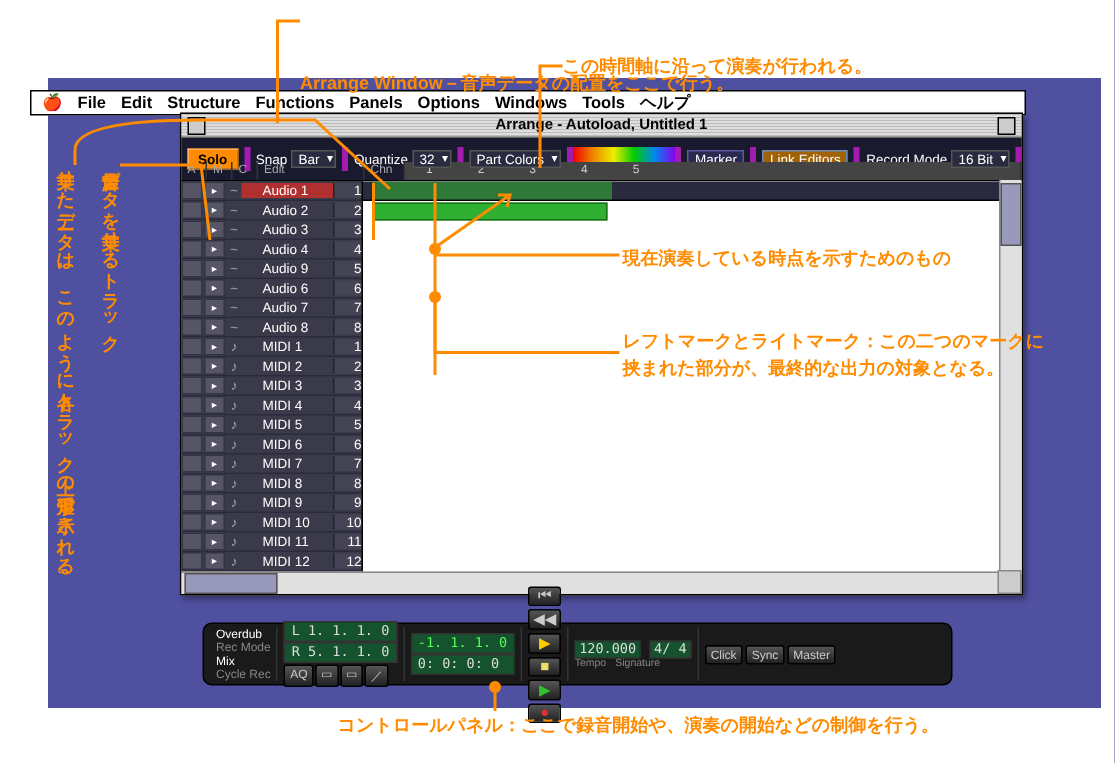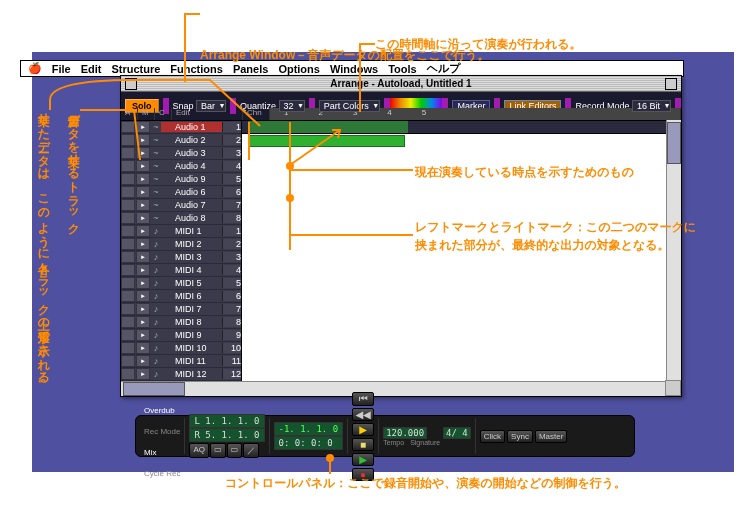--- a/index.html
+++ b/index.html
@@ -4,21 +4,21 @@
 <style>
   body { margin:0; font-family:"Helvetica","Arial",sans-serif; font-size:10px; background:#fff; width:743px; height:520px; position:relative; overflow:hidden;}
   .desktop { position:absolute; left:32px; top:52px; width:702px; height:420px; background:#5050a0; }
   .menubar { position:absolute; left:20px; top:60px; height:15px; background:#fff; border:1px solid #000; display:flex; align-items:center; font-size:11px; font-weight:bold; padding:0 2px;}
   .menubar span { margin:0 5px; cursor:default;}
   .apple { color:#ff3b30; margin-right:4px;}
   .window { position:absolute; left:120px; top:75px; width:560px; height:320px; background:#cccccc; border:1px solid #000; box-shadow:2px 2px 4px rgba(0,0,0,0.4);}
   .titlebar { height:15px; background:repeating-linear-gradient(0deg,#bbb,#bbb 1px,#ddd 1px,#ddd 2px); border-bottom:1px solid #666; display:flex; align-items:center; justify-content:center; font-size:10px; font-weight:bold; position:relative;}
   .closebox { position:absolute; left:4px; top:2px; width:10px; height:10px; border:1px solid #000; background:#ccc;}
   .toolbar { height:16px; background:#1a1a2e; display:flex; align-items:center; color:#fff; font-size:9px;}
-  .tb-item { padding:0 4px; border-right:6px solid #a21caf; height:16px; display:flex; align-items:center; white-space:nowrap;margin-top:11px;}
+  .tb-item { padding:0 4px; border-right:4px solid #a21caf; height:16px; display:flex; align-items:center; white-space:nowrap;margin-top:11px;}
   .solo { background:#ff8c00; color:#000; font-weight:bold; padding:1px 6px; border:1px outset #ffb060; font-size:9px;}
   .dropdown { background:#2a2a40; border:1px solid #555; padding:0 10px 0 4px; position:relative;}
   .dropdown:after { content:"▾"; position:absolute; right:1px; top:0; font-size:8px;}
   .marker-btn { background:#2a2a50; border:1px solid #5a5aa0; padding:0 4px;}
   .link-btn { background:#a16207; border:1px solid #6a8aba; padding:0 4px;}
   .headerrow { height:12px; background:#1a1a2e; color:#aaa; display:flex; font-size:8px; border-bottom:1px solid #000;}
   .headerrow div { padding:0 4px; border-right:1px solid #333;}
   .body { display:flex; height:calc(100% - 16px - 16px - 12px - 14px);}
   .tracklist { width:120px; background:#3a3a4a; overflow:hidden; border-right:1px solid #000;}
   .track { height:12px; display:flex; align-items:center; color:#fff; font-size:9px; border-bottom:1px solid #2a2a3a;}
@@ -33,21 +33,21 @@
   .region { position:absolute; height:10px; background:#30b030; border:1px solid #1a701a;}
   .scrollbar-v { position:absolute; right:0; top:44px; bottom:14px; width:14px; background:#e0e0e0; border-left:1px solid #888;}
   .scrollbar-h { position:absolute; left:0; right:14px; bottom:0; height:14px; background:#e0e0e0; border-top:1px solid #888;}
   .scrollbar-v .thumb { background:#9999bb; border:1px solid #555; width:12px; height:40px; margin-top:2px;}
   .scrollbar-h .thumb { background:#9999bb; border:1px solid #555; height:12px; width:60px; margin-left:2px;}
   .growbox { position:absolute; right:0; bottom:0; width:14px; height:14px; background:#ccc; border:1px solid #888;}
 
   .transport { position:absolute; left:135px; top:415px; width:500px; height:42px; background:#1a1a1a; border:1px solid #000; border-radius:6px; display:flex; align-items:center; color:#ccc; font-size:8px; padding:2px 4px; box-sizing:border-box;}
   .transport .sec { border-right:1px solid #333; padding:0 4px; height:36px; display:flex; flex-direction:column; justify-content:center;}
   .transport .modes { font-size:8px; line-height:9px;}
-  .transport .modes div { color:#888;margin-top:12px;}
+  .transport .modes div { color:#888;}
   .transport .modes .on { color:#fff;}
   .counter { background:#14532d; border:1px solid #333; padding:1px 4px; font-family:monospace; color:#ddd; font-size:9px; white-space:nowrap;}
   .counter.green { color:#5f5;}
   .transport-buttons { display:flex; gap:2px; align-items:center;}
   .tbtn { width:20px; height:16px; background:linear-gradient(#555,#222); border:1px solid #000; border-radius:2px; display:flex; align-items:center; justify-content:center; font-size:10px; color:#ccc;}
   .tbtn.play { color:#ffcc00;}
   .tbtn.rec { color:#e03030;}
   .tbtn.green { color:#30c030;}
   .smallbtn { background:linear-gradient(#555,#222); border:1px solid #000; border-radius:2px; padding:1px 3px; font-size:8px; color:#ccc;}
 
@@ -302,21 +302,21 @@
   </div>
   <div class="sec transport-buttons">
     <div class="tbtn">⏮</div>
     <div class="tbtn">◀◀</div>
     <div class="tbtn play">▶</div>
     <div class="tbtn" style="color:#eedd66">■</div>
     <div class="tbtn green">▶</div>
     <div class="tbtn rec">●</div>
   </div>
   <div class="sec">
-    <div style="display:flex; gap:16px;">
+    <div style="display:flex; gap:6px;">
       <span class="counter" style="padding:0 2px;">120.000</span>
       <span class="counter" style="padding:0 2px;">4/ 4</span>
     </div>
     <div style="display:flex; gap:6px; font-size:7px; color:#888;">
       <span>Tempo</span>
       <span>Signature</span>
     </div>
   </div>
   <div class="sec" style="border:none;justify-content:center;">
     <div style="display:flex; gap:2px;">

